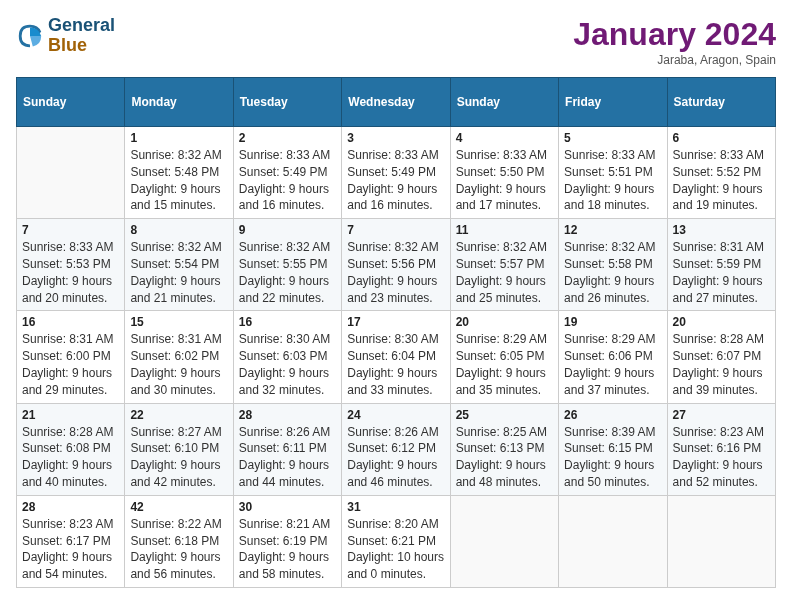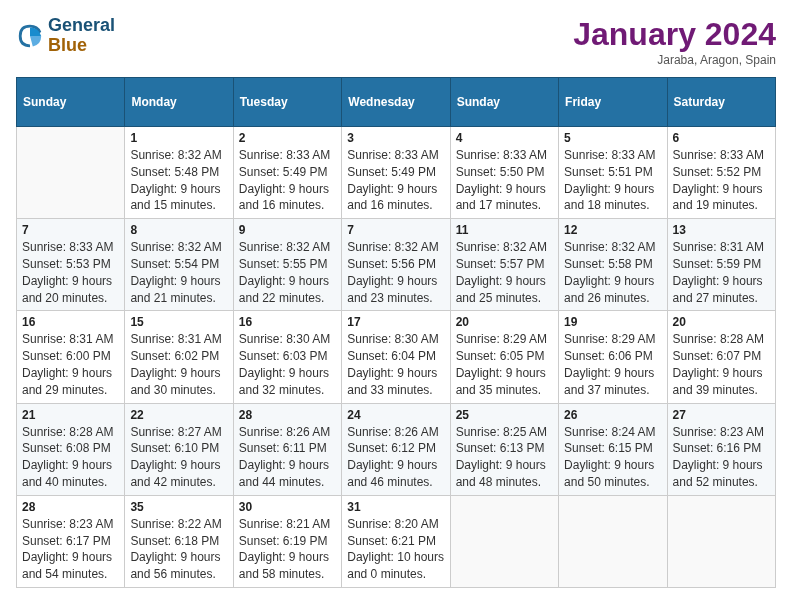--- a/index.html
+++ b/index.html
@@ -281,40 +281,40 @@
 Daylight: 9 hours and 46 minutes.</div>
           </td>
           <td>
             <div class="day-number">25</div>
             <div class="day-info" style="white-space: pre-line;">Sunrise: 8:25 AM
 Sunset: 6:13 PM
 Daylight: 9 hours and 48 minutes.</div>
           </td>
           <td>
             <div class="day-number">26</div>
-            <div class="day-info" style="white-space: pre-line;">Sunrise: 8:24 AM
+            <div class="day-info" style="white-space: pre-line;">Sunrise: 8:39 AM
 Sunset: 6:15 PM
 Daylight: 9 hours and 50 minutes.</div>
           </td>
           <td>
             <div class="day-number">27</div>
             <div class="day-info" style="white-space: pre-line;">Sunrise: 8:23 AM
 Sunset: 6:16 PM
 Daylight: 9 hours and 52 minutes.</div>
           </td>
         </tr>
         <tr>
           <td>
             <div class="day-number">28</div>
             <div class="day-info" style="white-space: pre-line;">Sunrise: 8:23 AM
 Sunset: 6:17 PM
 Daylight: 9 hours and 54 minutes.</div>
           </td>
           <td>
-            <div class="day-number">35</div>
+            <div class="day-number">42</div>
             <div class="day-info" style="white-space: pre-line;">Sunrise: 8:22 AM
 Sunset: 6:18 PM
 Daylight: 9 hours and 56 minutes.</div>
           </td>
           <td>
             <div class="day-number">30</div>
             <div class="day-info" style="white-space: pre-line;">Sunrise: 8:21 AM
 Sunset: 6:19 PM
 Daylight: 9 hours and 58 minutes.</div>
           </td>

